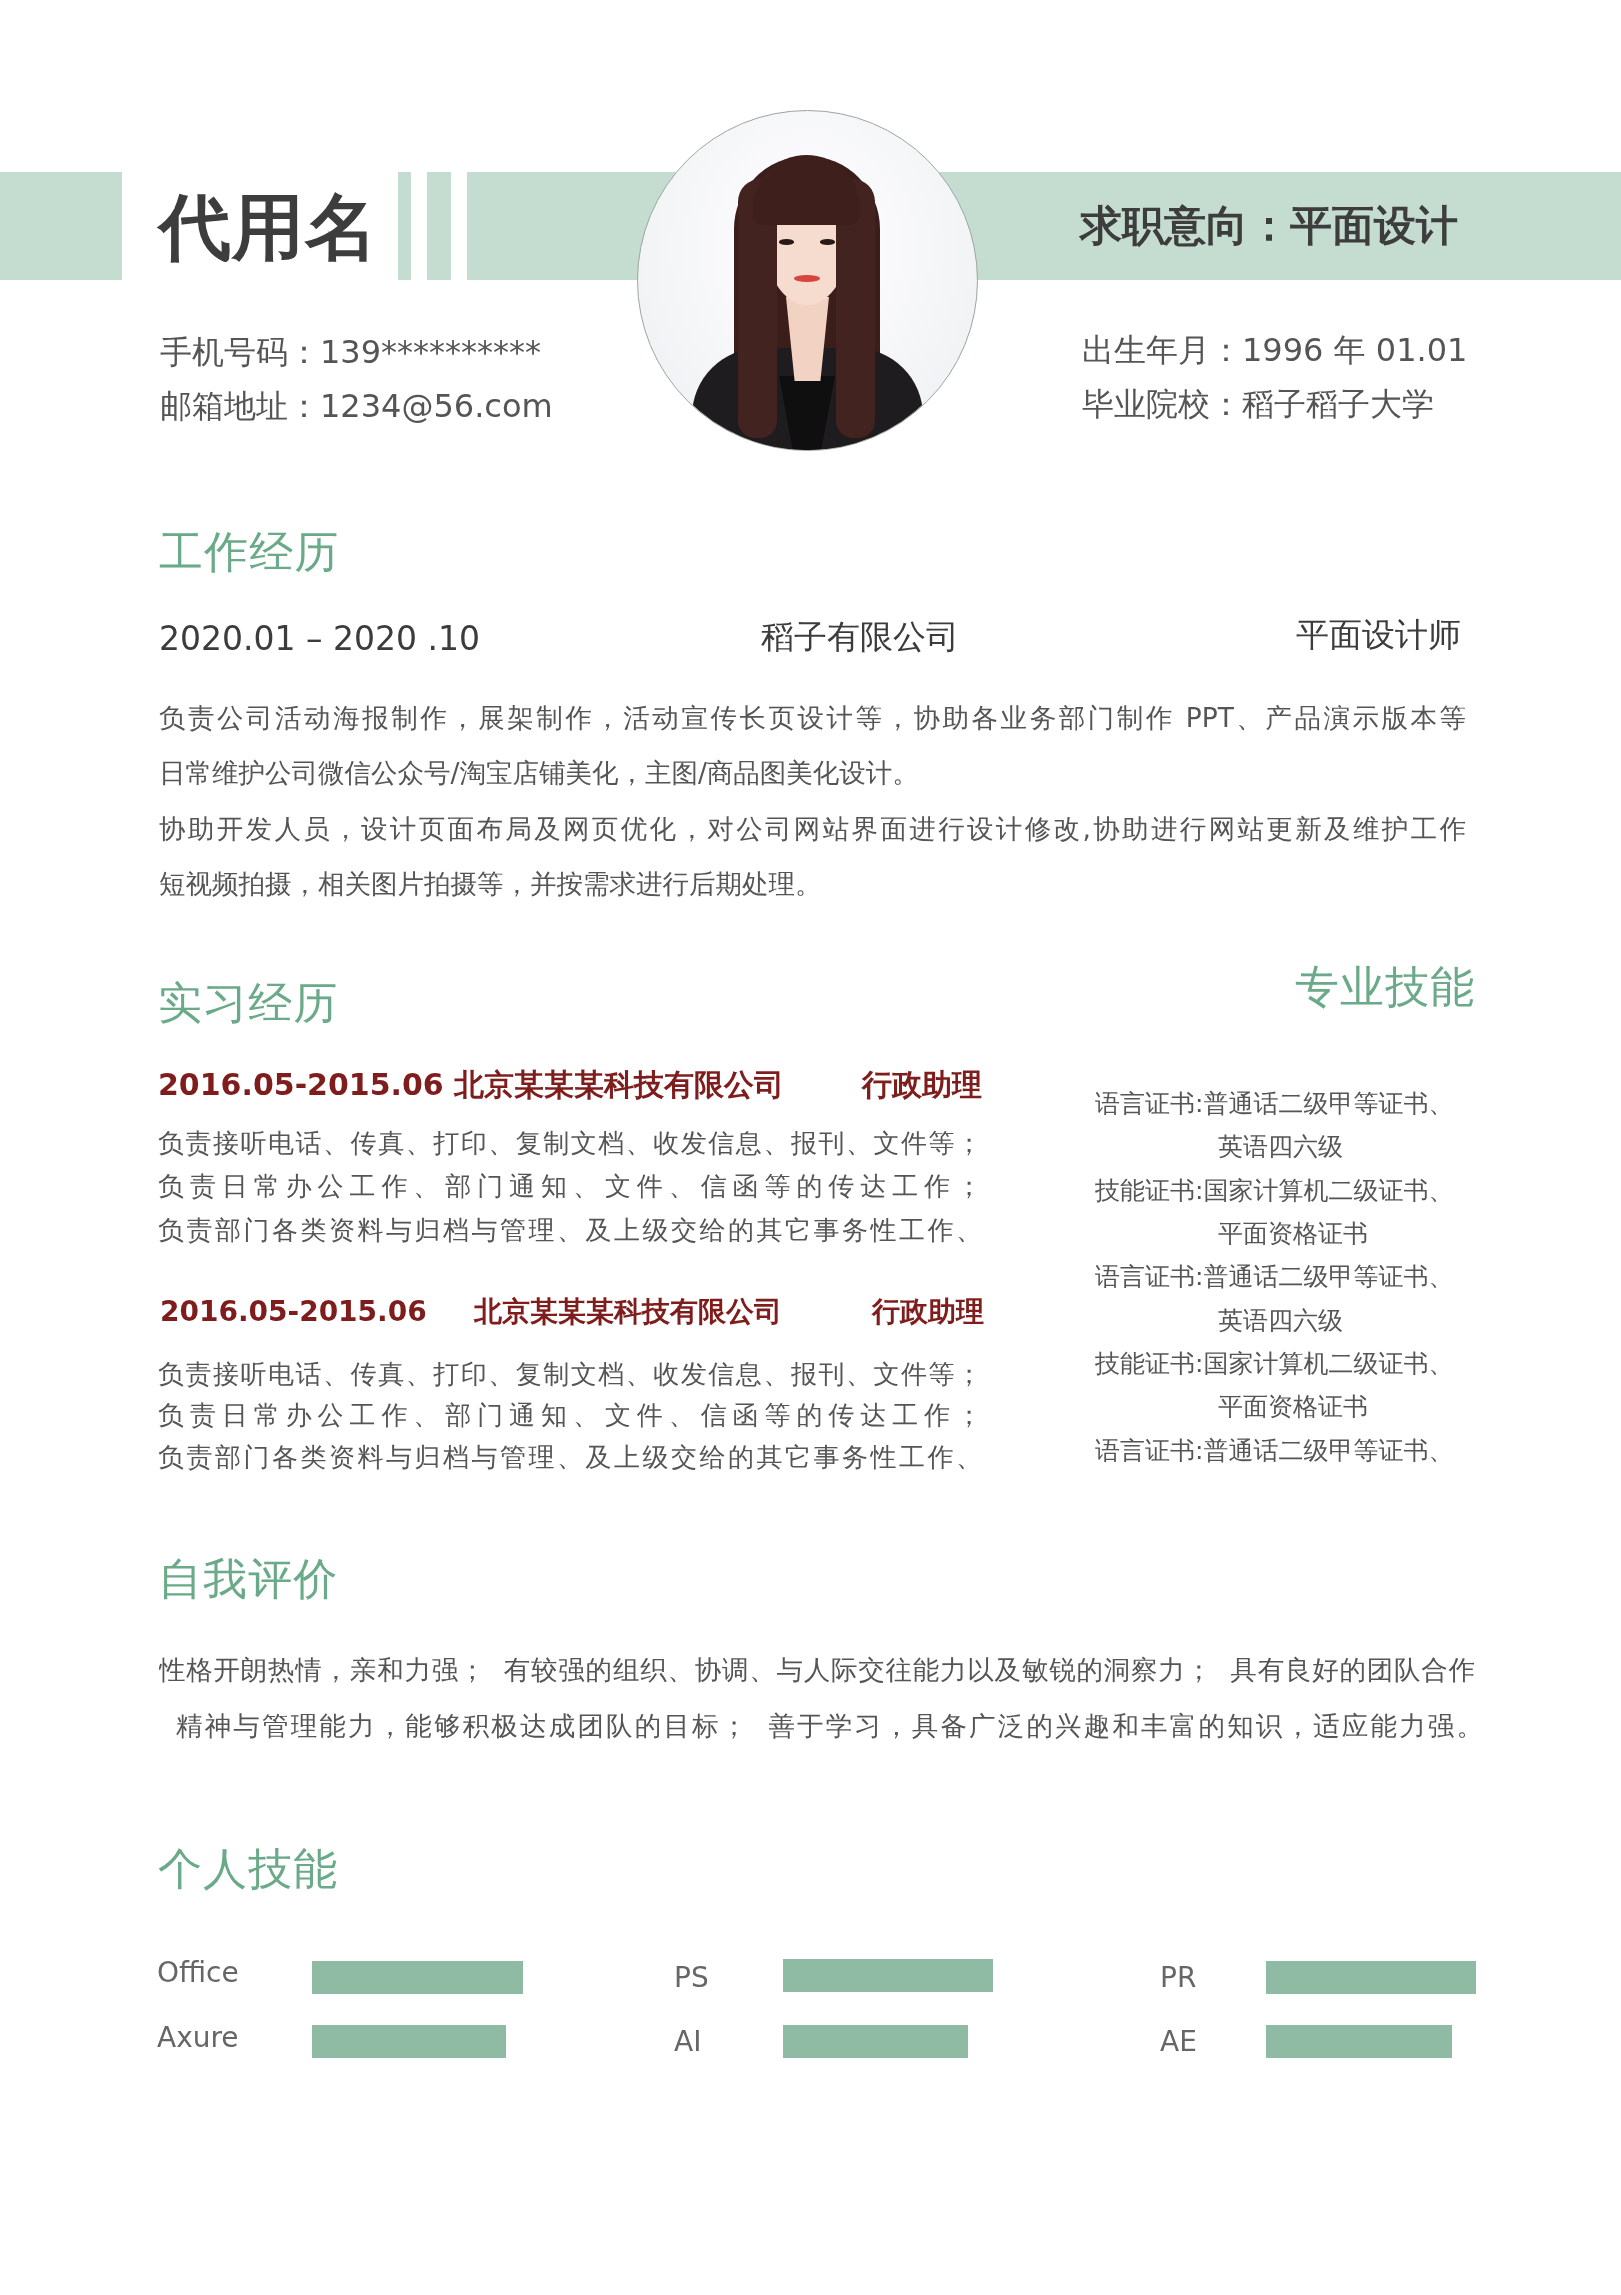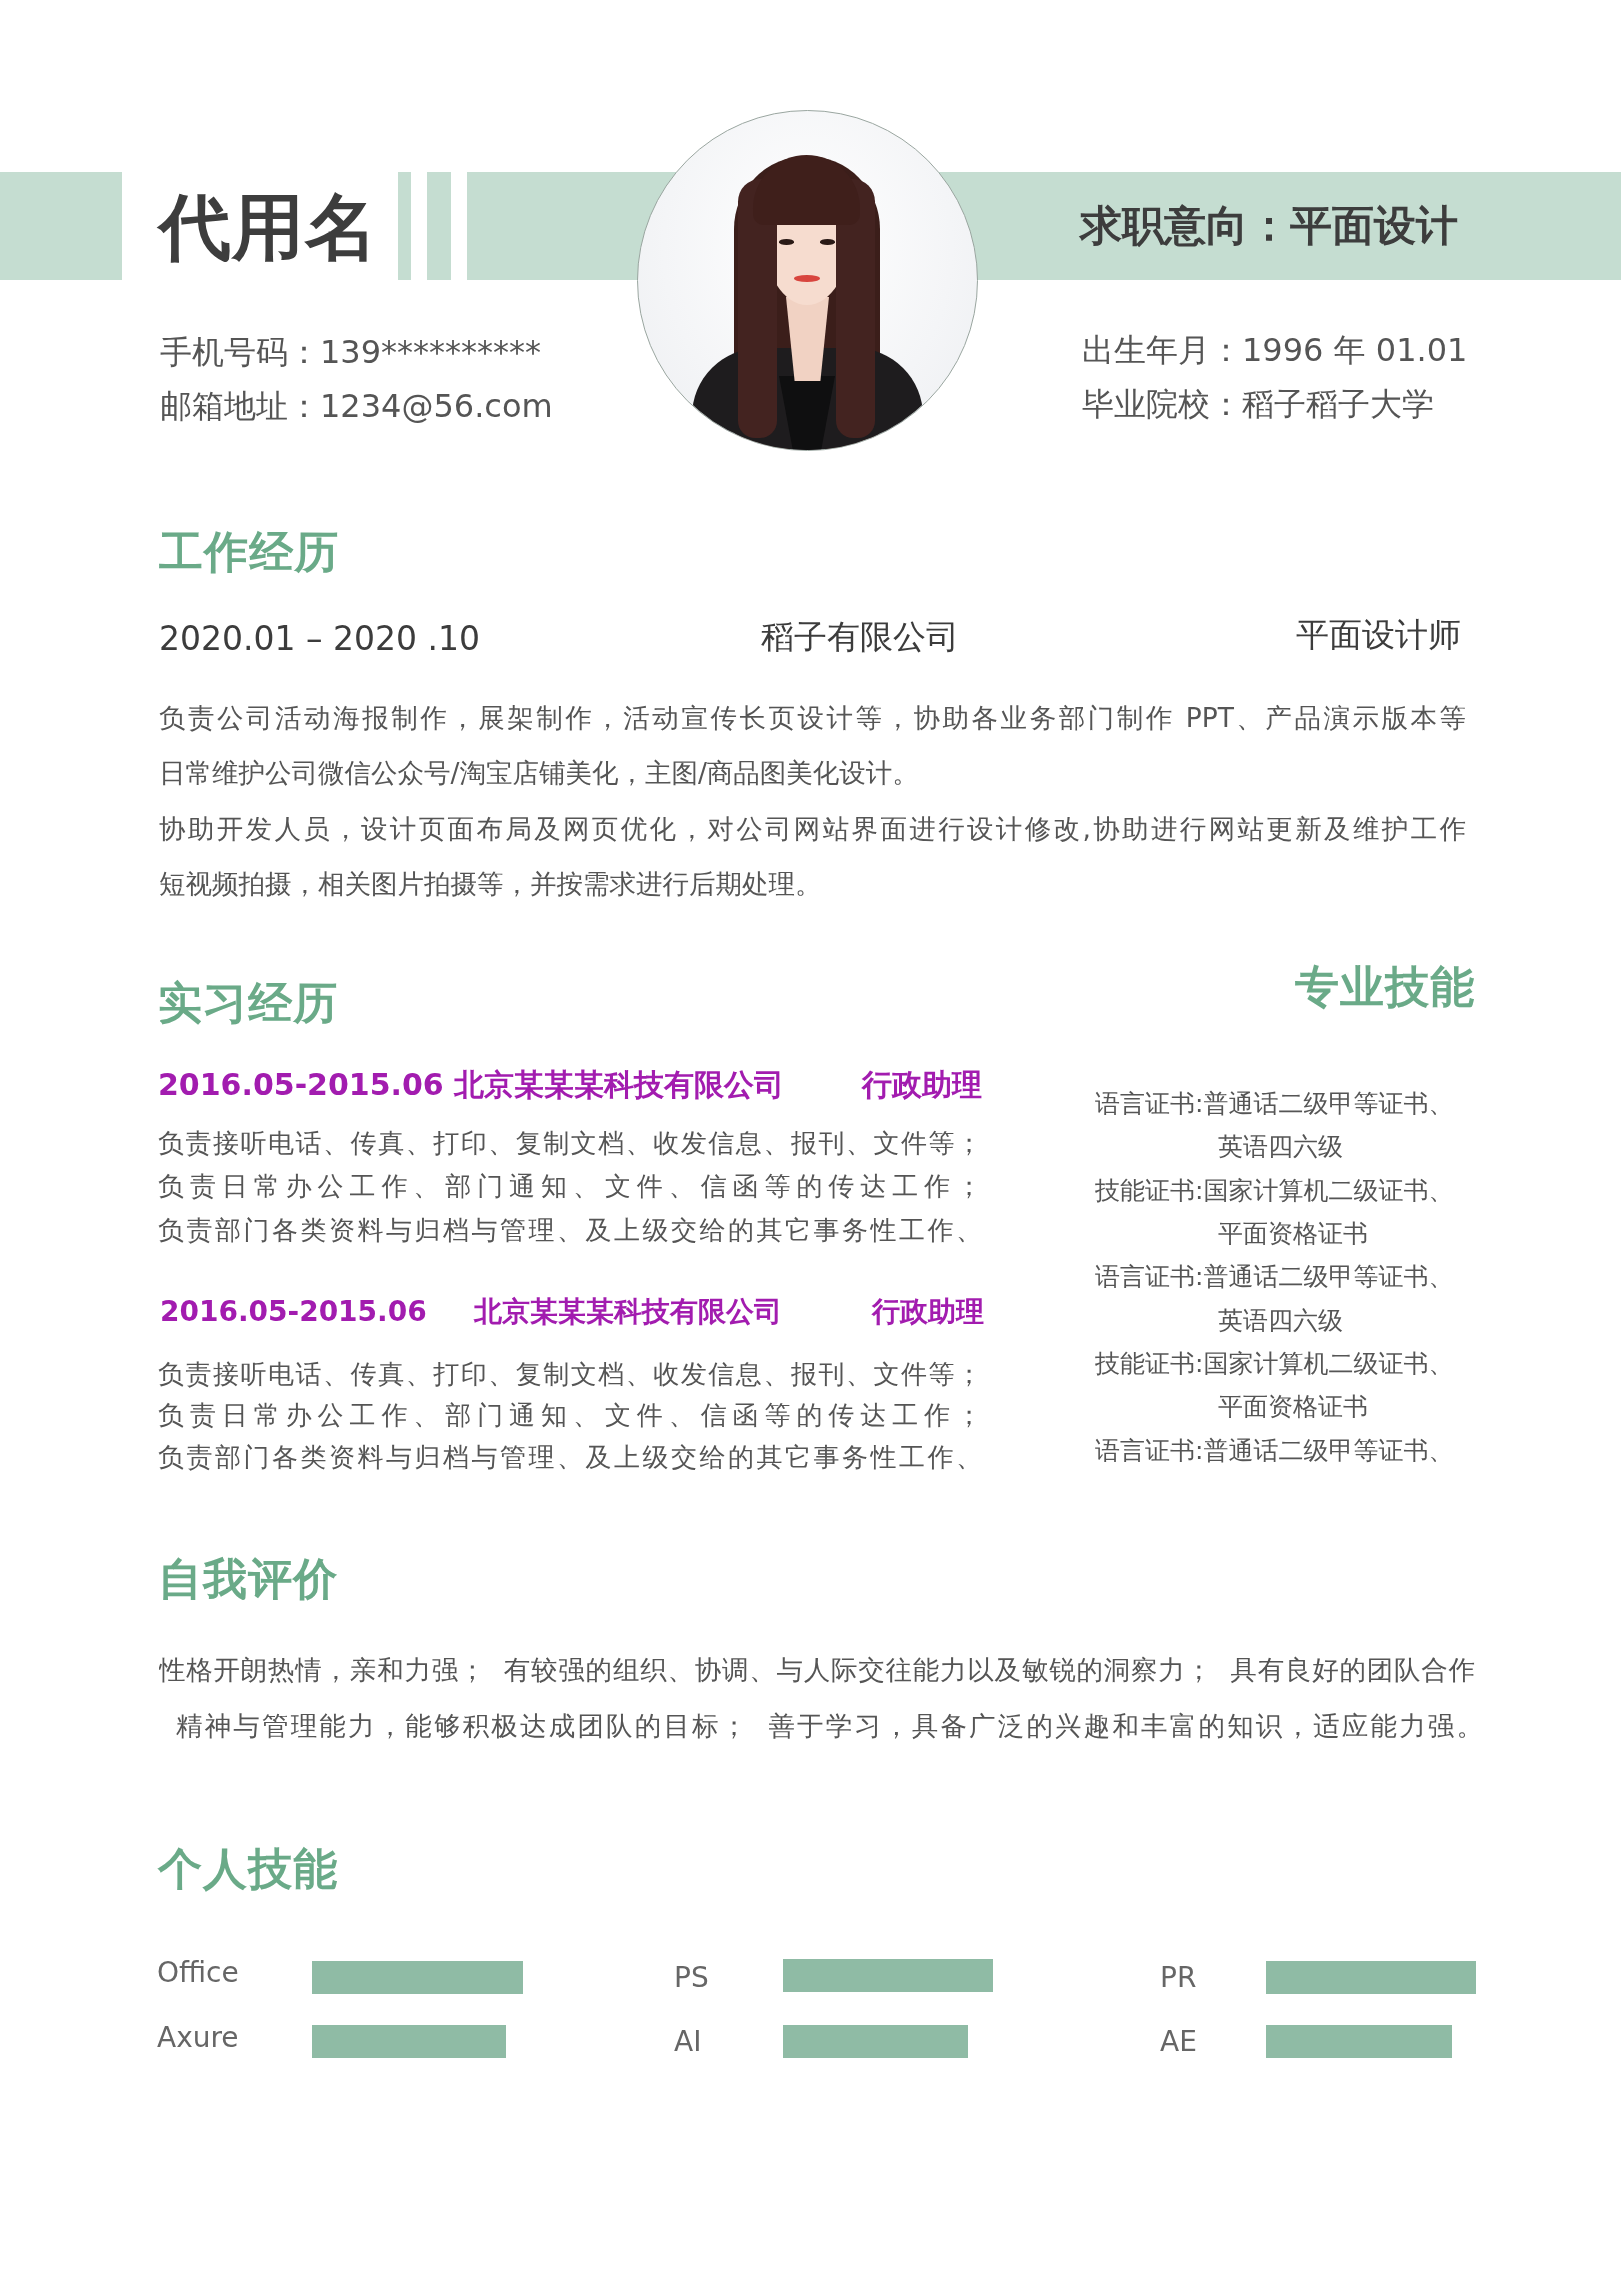--- a/index.html
+++ b/index.html
@@ -32,28 +32,28 @@
   .photo .bangs { position: absolute; left: 115px; top: 44px; width: 107px; height: 70px;
            background: #3f1f1b; border-radius: 54px 54px 11.3px 11.3px; }
   .photo .hair-l { position: absolute; left: 100px; top: 68px; width: 39px; height: 259px;
            background: #432320; border-radius: 22.5px 5.6px 17px 17px; }
   .photo .hair-r { position: absolute; left: 198px; top: 68px; width: 39px; height: 259px;
            background: #432320; border-radius: 5.6px 22.5px 17px 17px; }
   .photo .eye { position: absolute; top: 128px; width: 14.6px; height: 5.6px; background: #2a1a16; border-radius: 50%; }
   .photo .lips { position: absolute; left: 156px; top: 164px; width: 26px; height: 6.8px; background: #d8453e; border-radius: 50%; }
 
   
-  .sec-title { position: absolute; font-size: 44px; line-height: 51px; font-weight: bold; color: #6aaa88; letter-spacing: 1.1px; }
+  .sec-title { position: absolute; font-size: 44px; line-height: 51px; font-weight: normal; color: #6aaa88; letter-spacing: 1.1px; }
 
   
   .row-dark { font-size: 33px; line-height: 39px; color: #3c3c3c; }
   .desc { font-size: 26.5px; line-height: 34px; color: #555555; }
 
   
-  .intern-head { font-size: 30px; line-height: 37px; color: #a21caf; font-weight: 600; }
+  .intern-head { font-size: 30px; line-height: 37px; color: #7f1d1d; font-weight: 600; }
   .intern-desc { font-size: 26px; line-height: 33px; color: #555555; width: 824px; left: 158px; }
 
   
   .cert { font-size: 25px; line-height: 34px; color: #555555; }
 
   
   .skill-label { font-size: 28px; line-height: 34px; color: #666666; }
   .skill-bar { position: absolute; background: #8fbba5; height: 33px; }
 </style>
 </head>

